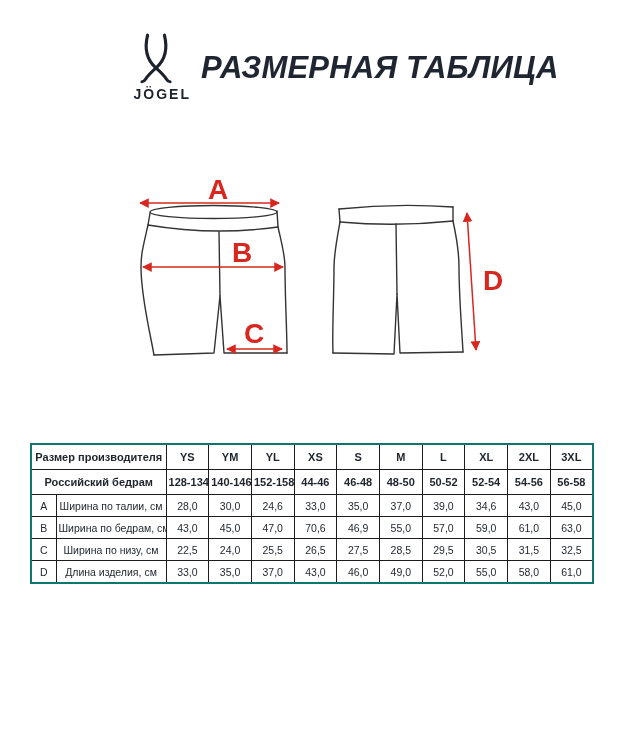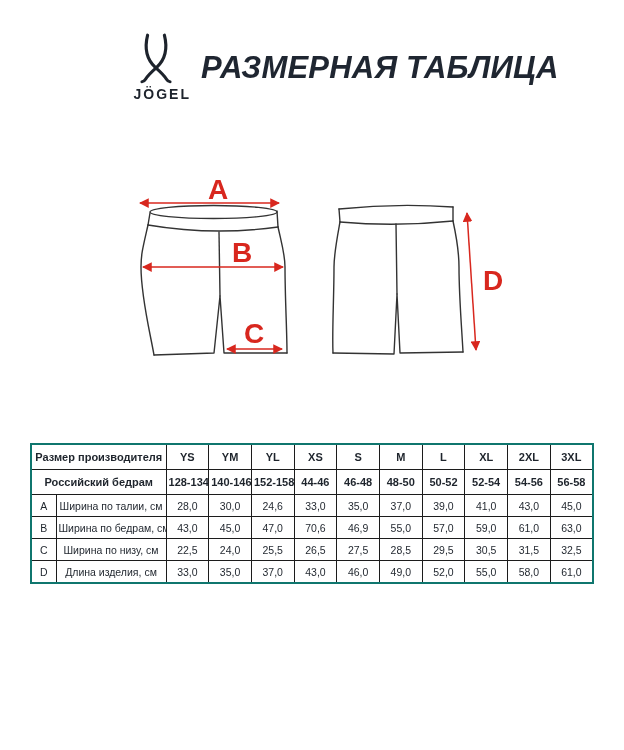--- a/index.html
+++ b/index.html
@@ -147,21 +147,21 @@
       <tr class="data-row">
         <td class="cell-letter">A</td>
         <td class="cell-desc">Ширина по талии, см</td>
         <td>28,0</td>
         <td>30,0</td>
         <td>24,6</td>
         <td>33,0</td>
         <td>35,0</td>
         <td>37,0</td>
         <td>39,0</td>
-        <td>41,0</td>
+        <td>34,6</td>
         <td>43,0</td>
         <td>45,0</td>
       </tr>
       <tr class="data-row">
         <td class="cell-letter">B</td>
         <td class="cell-desc">Ширина по бедрам, см</td>
         <td>43,0</td>
         <td>45,0</td>
         <td>47,0</td>
         <td>70,6</td>

